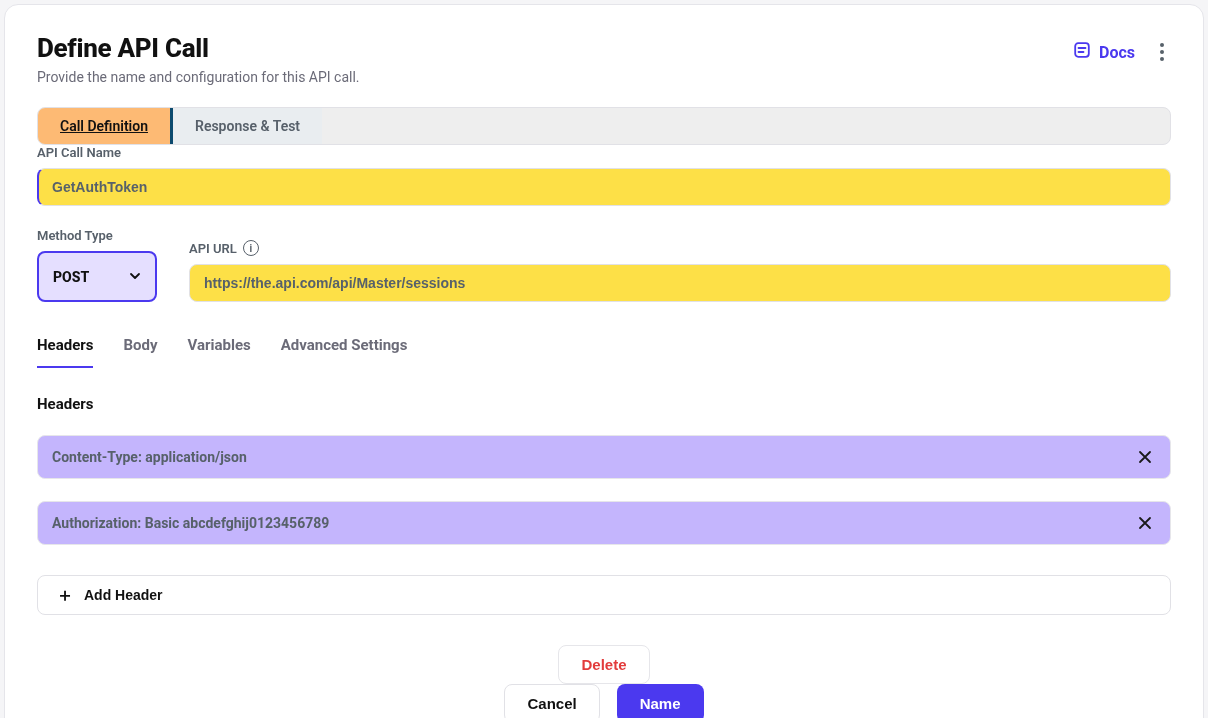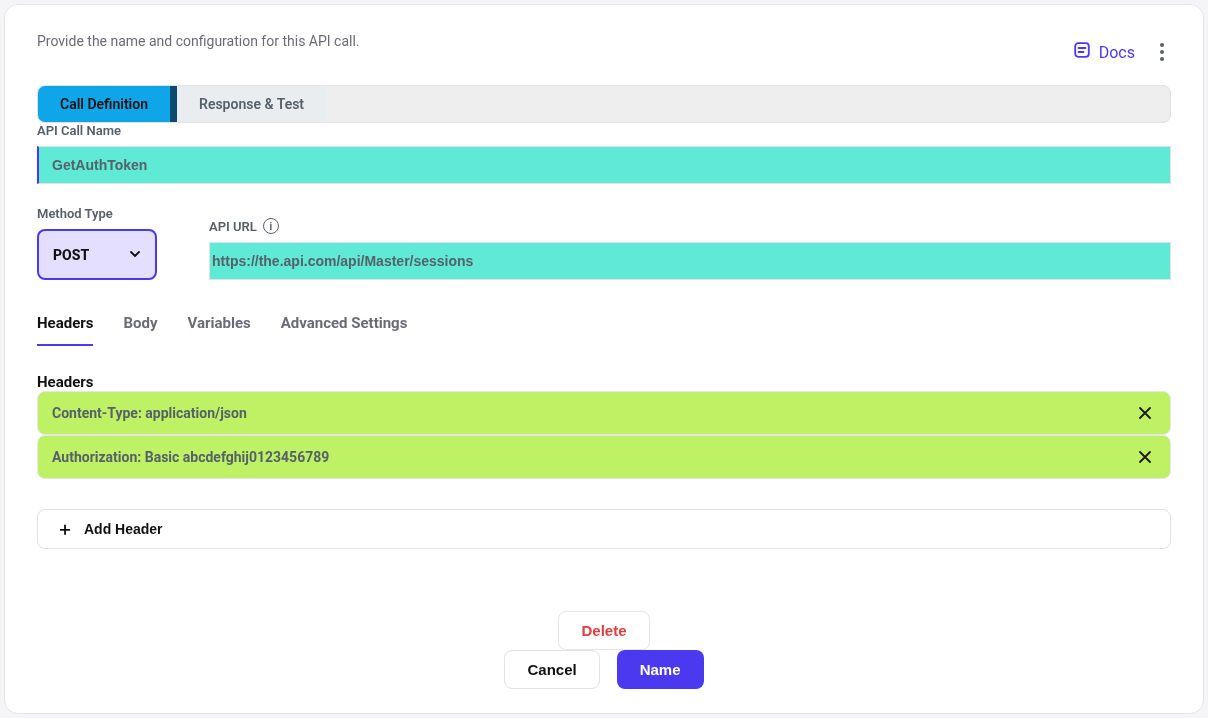--- a/index.html
+++ b/index.html
@@ -27,34 +27,34 @@
   }
   .title {
     font-size: 26px;
     font-weight: 800;
     color: #111;
     letter-spacing: -0.3px;
   }
   .subtitle {
     font-size: 14px;
     color: #6b6b78;
-    margin-top: 0;
+    margin-top: 6px;
   }
   .header-actions {
     display: flex;
     align-items: center;
     gap: 18px;
     margin-top: 8px;
   }
   .docs-link {
     display: inline-flex;
     align-items: center;
     gap: 8px;
     color: #4b39ef;
-    font-weight: 400;
+    font-weight: 700;
     font-size: 16px;
     text-decoration: none;
     cursor: pointer;
   }
   .kebab {
     width: 18px; height: 18px;
     display: flex; flex-direction: column; justify-content: center; align-items: center;
     gap: 3px;
     cursor: pointer;
   }
@@ -72,55 +72,56 @@
   }
   .seg-tab {
     padding: 10px 22px;
     font-size: 14px;
     font-weight: 600;
     color: #57606a;
     background: #e9edf0;
     cursor: pointer;
   }
   .seg-tab.active {
-    background: #0ea5e9;
-    color: #111;
-    border-right: 7px solid #0c4a6e;
+    background: #fdba74;
+    color: #111;
+    border-right: 3px solid #0c4a6e;
+    text-decoration: underline;
   }
 
   .section { }
   .field-label {
     font-size: 13px;
     font-weight: 600;
     color: #57606a;
     margin-bottom: 8px;
     display: flex;
     align-items: center;
     gap: 6px;
   }
   .info-icon {
     width: 16px; height: 16px; border: 1.5px solid #57606a; border-radius: 50%;
     display: inline-flex; align-items: center; justify-content: center;
     font-size: 10px; font-weight: 700; color: #57606a;
   }
   .text-input {
     width: 100%;
     border: 1px solid #e1e1e6;
-    border-radius: 0;
-    padding: 10px 2px;
+    border-radius: 8px;
+    padding: 10px 14px;
     font-size: 14px;
     font-weight: 600;
     color: #57616a;
-    background: #5eead4;
+    background: #fde047;
   }
   .text-input.focused { border-left: 2px solid #4b39ef; padding-left: 13px; }
 
   .row-2 {
     display: flex;
-    gap: 32px;
+    gap: 12px;
     margin-top: 22px;
     align-items: flex-end;
   }
   .method-col { width: 140px; }
   .url-col { flex: 1; }
   .method-select {
     width: 120px;
     height: 51px;
     border: 2px solid #4b39ef;
     background: #e5dfff;
@@ -160,21 +161,22 @@
     font-weight: 700;
     color: #111;
     margin-top: 26px;
   }
   .header-row-item {
     display: flex;
     align-items: center;
     border: 1px solid #e6e6ea;
     border-radius: 8px;
     padding: 10px 14px;
-    background: #bef264;
+    margin-top: 22px;
+    background: #c4b5fd;
   }
   .header-row-item .txt {
     flex: 1;
     font-size: 14px;
     font-weight: 700;
     color: #57616a;
   }
   .x-btn {
     width: 22px; height: 22px; display: flex; align-items: center; justify-content: center;
     color: #1a1a1a; cursor: pointer;
@@ -217,20 +219,21 @@
   .btn-save   { color: #fff; background: #4b39ef; }
   .footer-right { display: flex; gap: 17px; justify-content: space-between; }
 </style>
 </head>
 <body>
 
 <div class="modal">
 
   <div class="header-row">
     <div>
+      <h1 class="title">Define API Call</h1>
       <p class="subtitle">Provide the name and configuration for this API call.</p>
     </div>
     <div class="header-actions">
       <a class="docs-link">
         <span>
           <svg width="18" height="18" viewBox="0 0 18 18" fill="none">
             <rect x="2.2" y="2.2" width="13.6" height="13.6" rx="3" stroke="#4b39ef" stroke-width="1.8"></rect>
             <line x1="5.5" y1="7" x2="12.5" y2="7" stroke="#4b39ef" stroke-width="1.8" stroke-linecap="round"></line>
             <line x1="5.5" y1="11" x2="10.5" y2="11" stroke="#4b39ef" stroke-width="1.8" stroke-linecap="round"></line>
           </svg>

